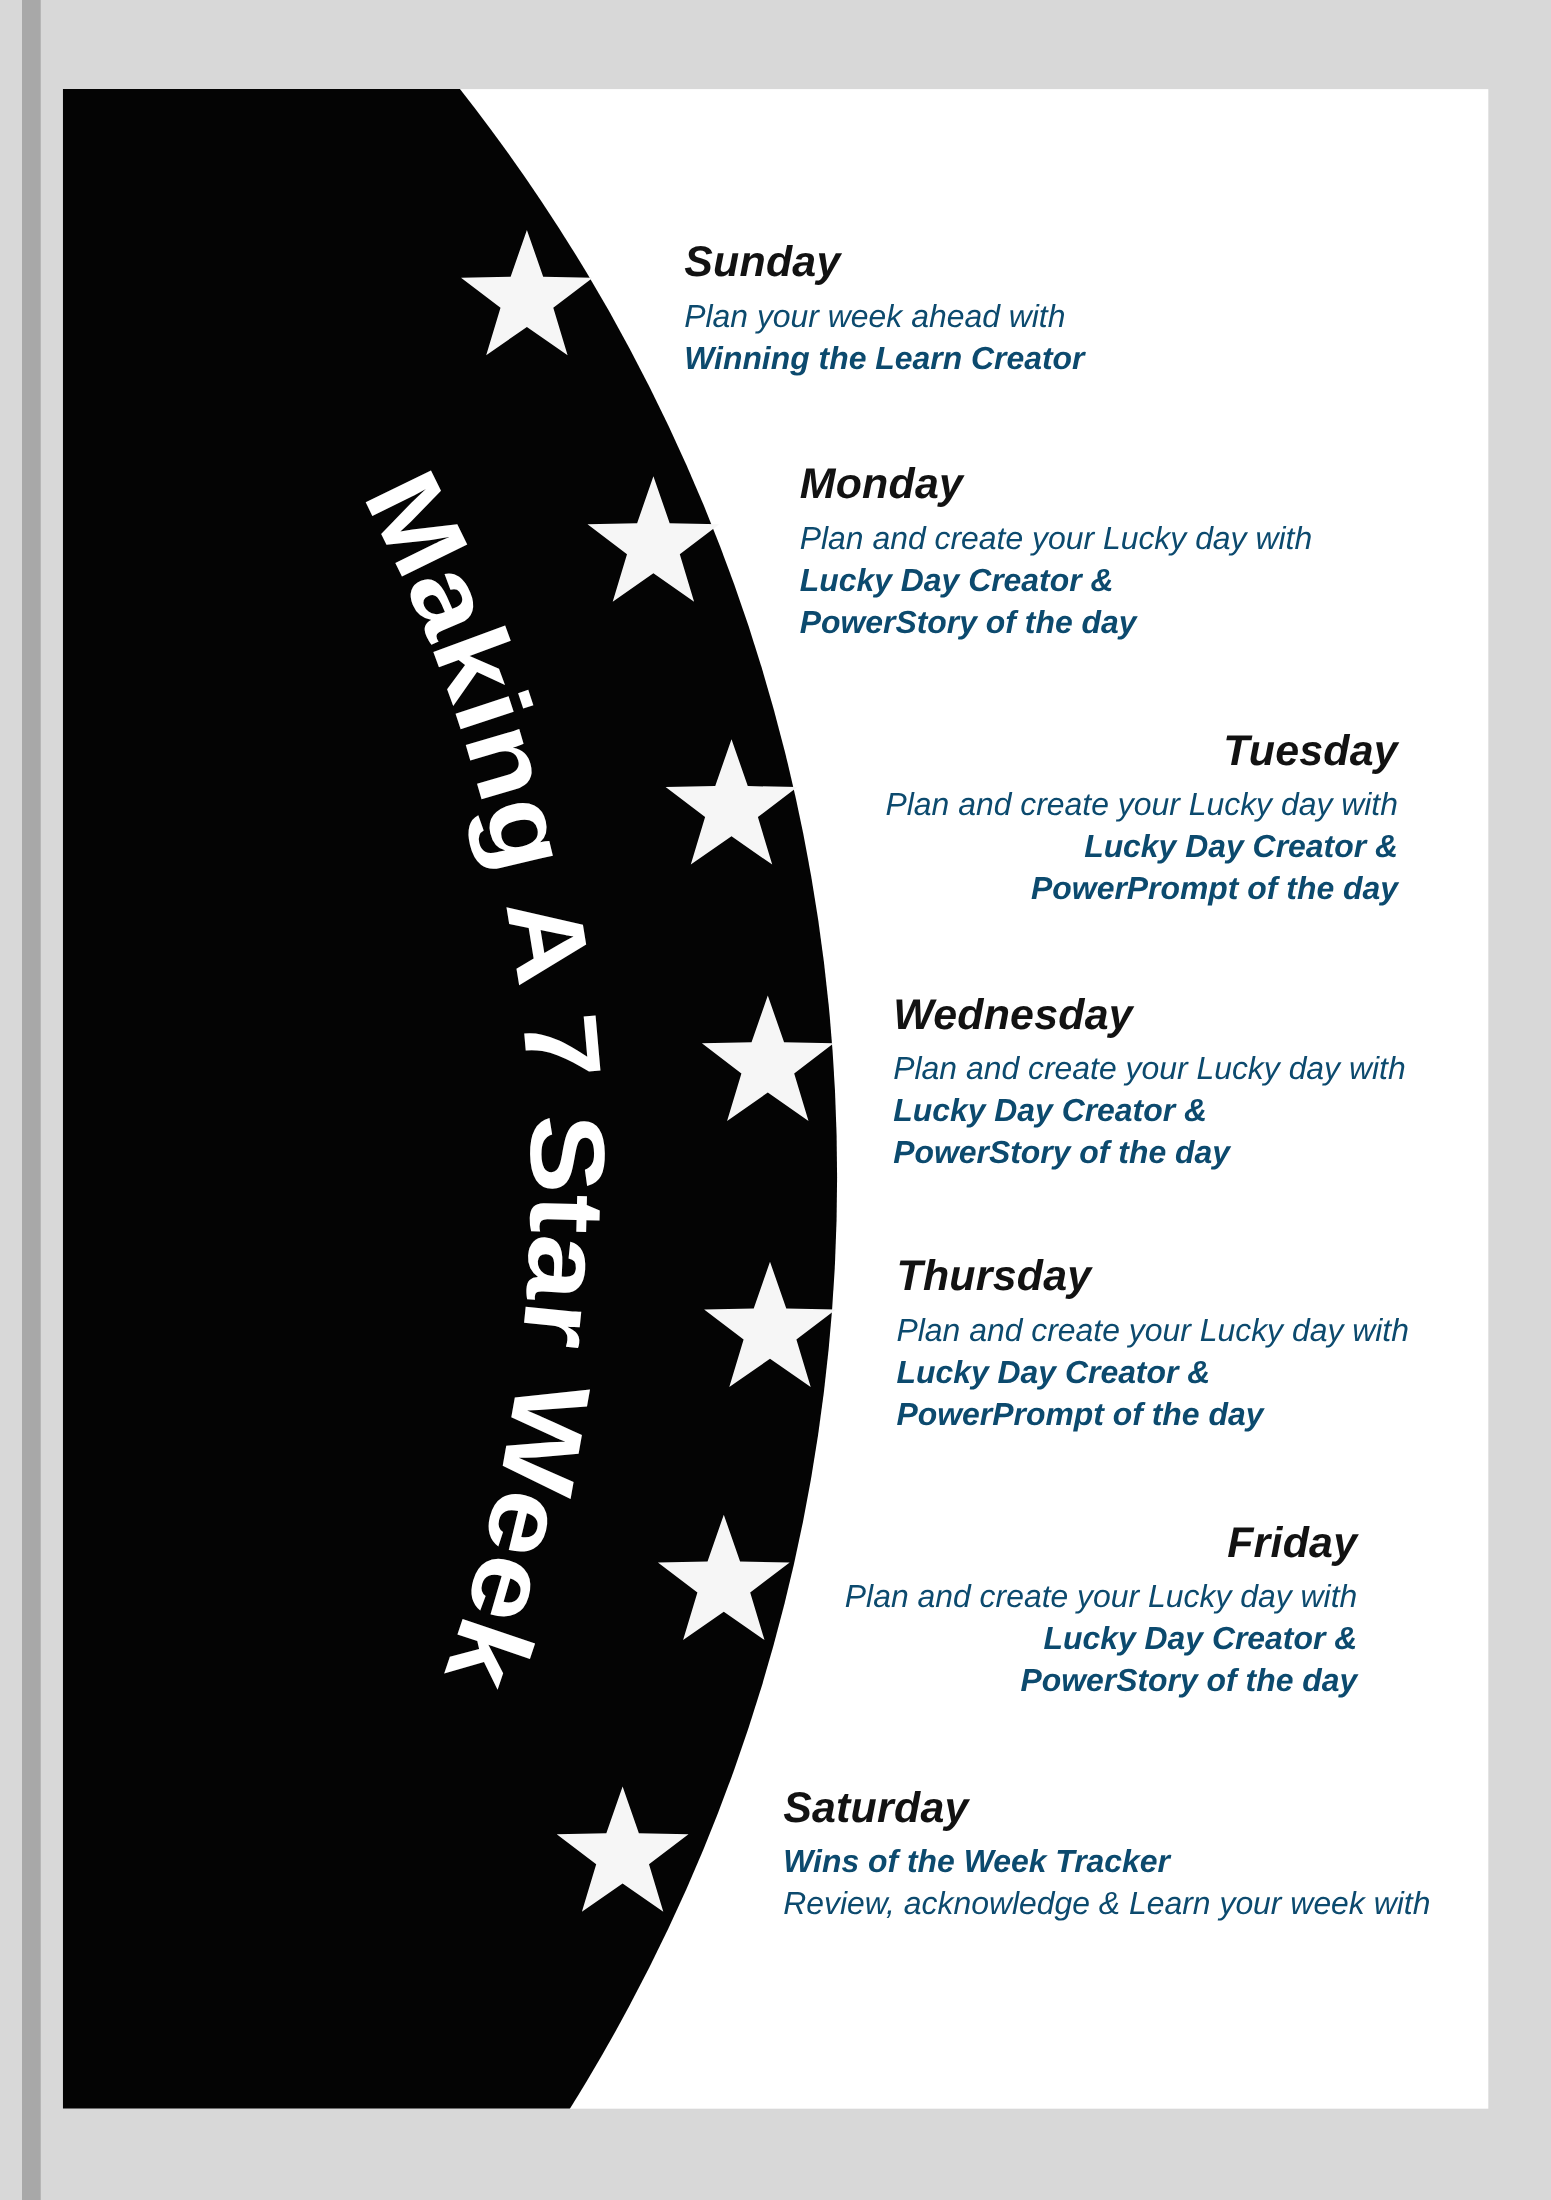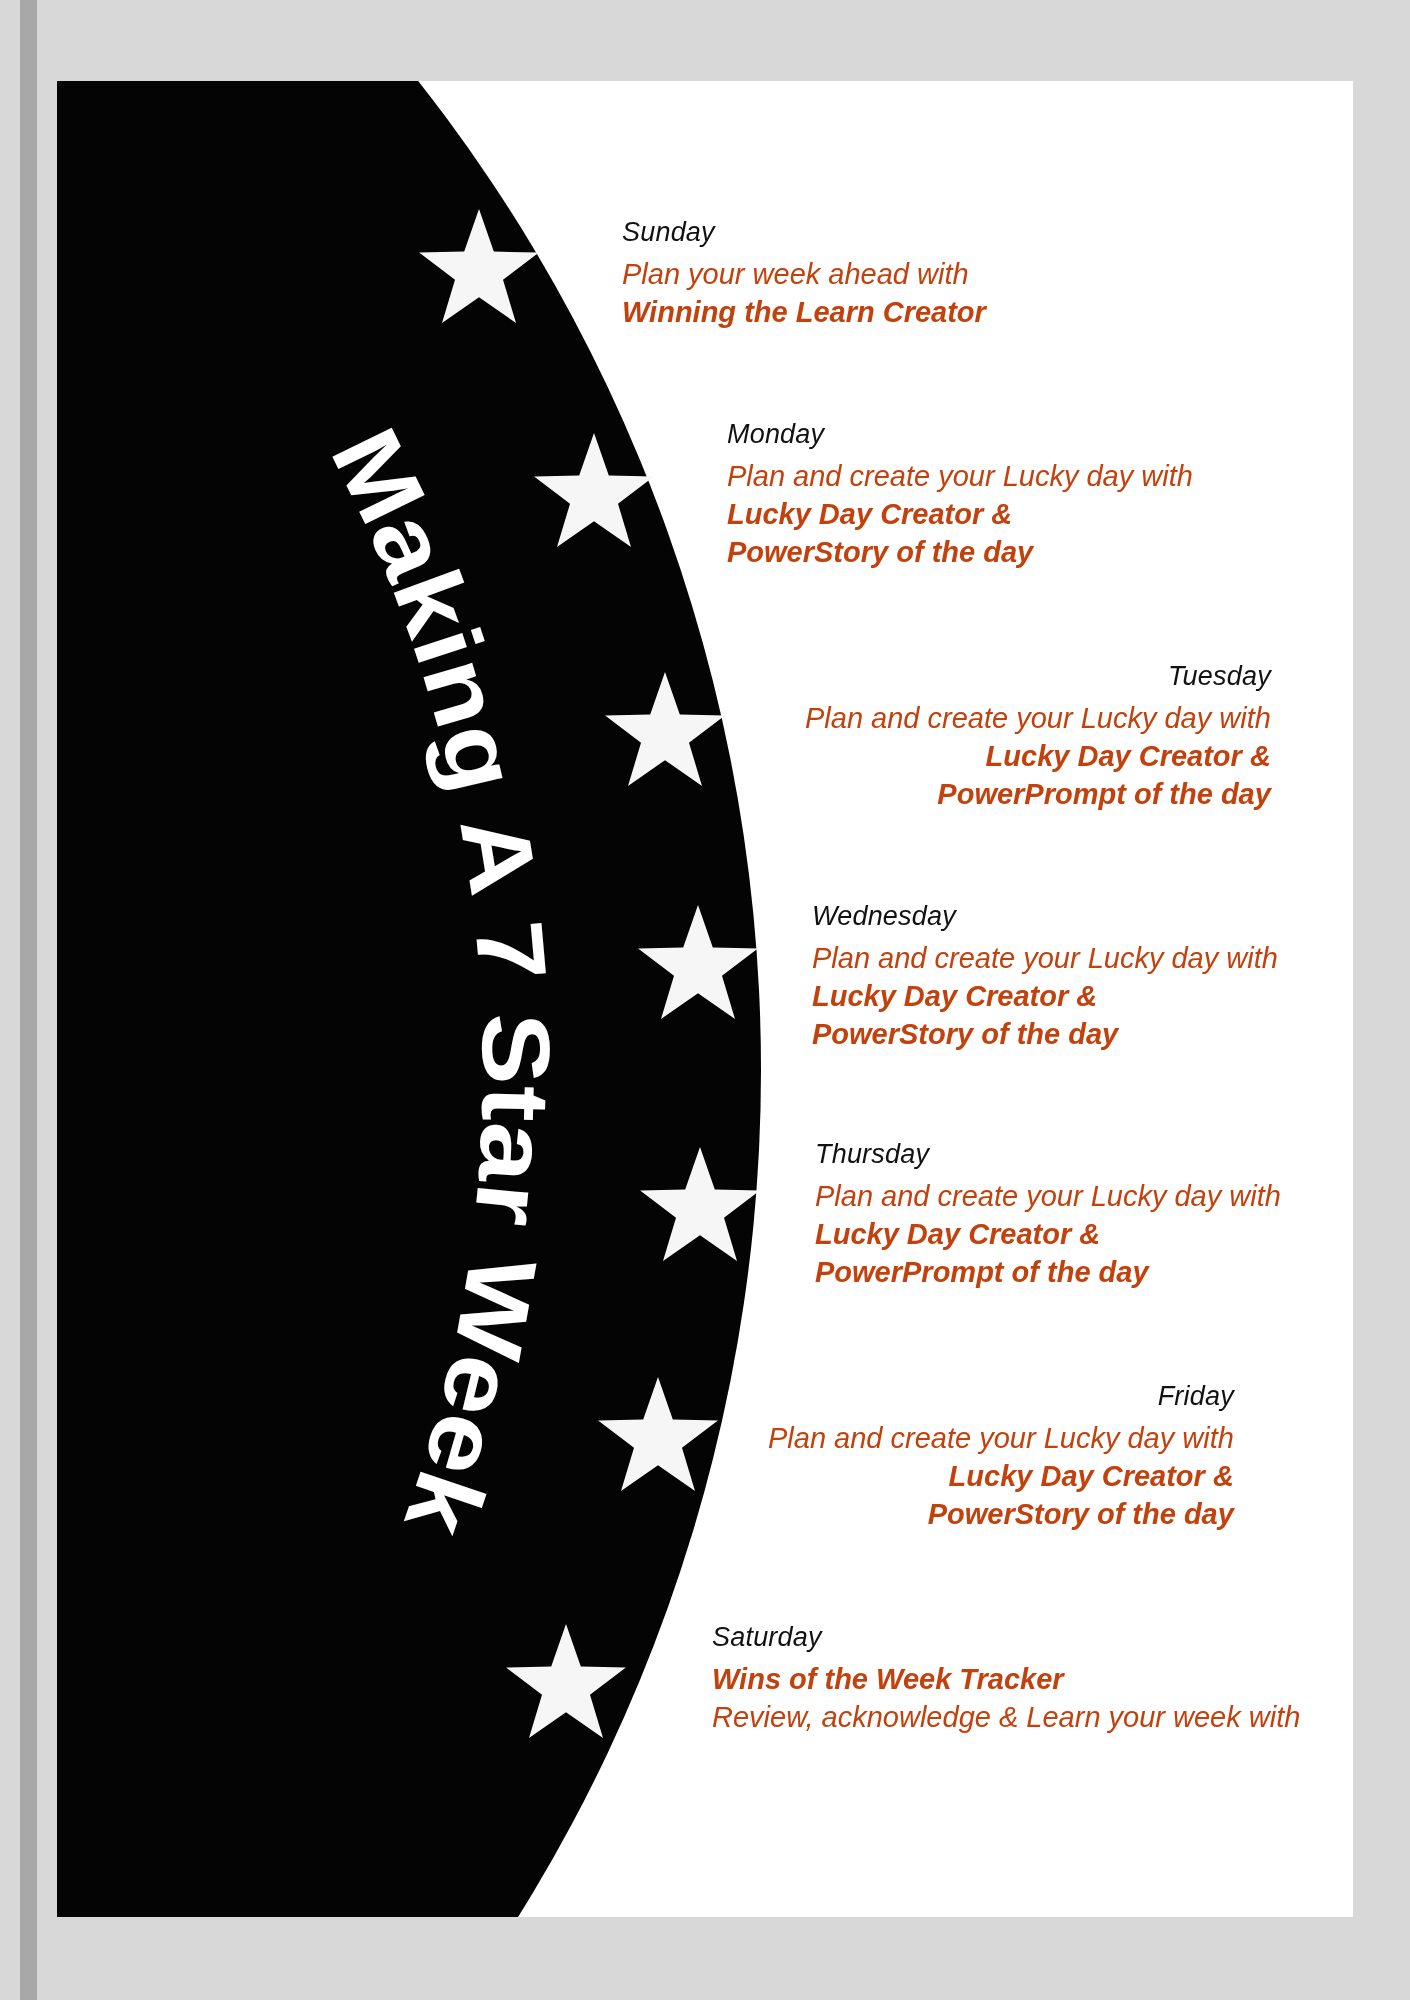--- a/index.html
+++ b/index.html
@@ -25,32 +25,32 @@
     font-weight:bold;
     font-size:96px;
     fill:#ffffff;
   }
   .star{fill:#f6f6f6;}
   .day{
     position:absolute;
     color:#121212;
   }
   .day-name{
-    font-size:27px;
-    font-weight:normal;
+    font-size:39px;
+    font-weight:bold;
     font-style:italic;
     line-height:1.15;
     margin:0 0 7px 0;
     letter-spacing:0.2px;
   }
   .day-line{
     font-size:29px;
     font-style:italic;
     line-height:38px;
-    color:#c2410c;
+    color:#0c4a6e;
   }
   .day-line.tool{
     font-weight:bold;
   }
   
   .day-sun{left:565px;top:136px;}
   .day-mon{left:670px;top:338px;}
   .day-tue{left:748px;top:580px;text-align:right;}
   .day-wed{left:755px;top:820px;}
   .day-thu{left:758px;top:1058px;}

